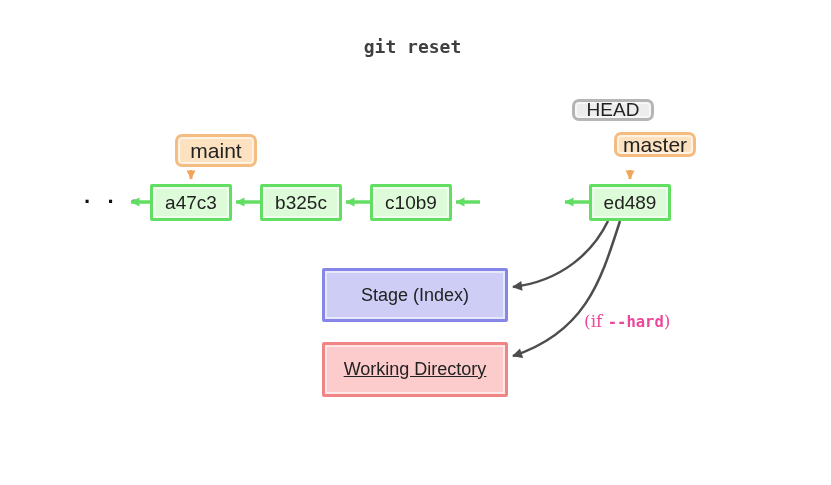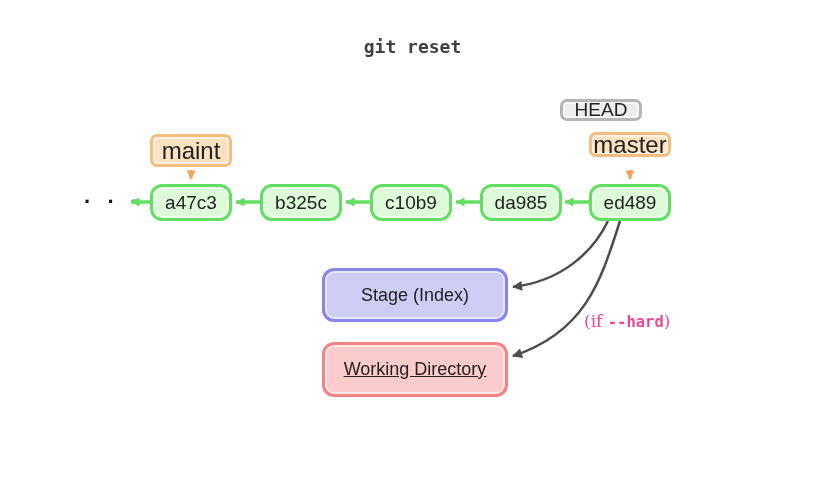--- a/index.html
+++ b/index.html
@@ -16,29 +16,29 @@
     font-family:"Liberation Sans", sans-serif; overflow:hidden;
   }
   .title{
     position:absolute; left:0; top:36px; width:825px; text-align:center;
     font-family:"DejaVu Sans Mono", monospace; font-weight:bold; font-size:18px;
     color:#404040;
   }
   .box{
     position:absolute; box-sizing:border-box; display:flex;
     align-items:center; justify-content:center; color:var(--c-text);
-    border-radius:12px; box-shadow: inset 0 0 0 2px rgba(255,255,255,0.55);
+    border-radius:2px; box-shadow: inset 0 0 0 2px rgba(255,255,255,0.55);
   }
   .commit{
     top:184px; width:82px; height:37px; font-size:19px;
     border:3px solid var(--c-green); background:var(--c-green-fill);
   }
   .ref-orange{
-    width:82px; height:34px; font-size:24px; border-radius:7px;
-    border:3px solid var(--c-orange); background:var(--c-orange-fill);
+    width:82px; height:34px; font-size:21px; border-radius:7px;
+    border:3px solid var(--c-orange); background:var(--c-orange-fill);margin-left:25px;
   }
   .ref-gray{
     width:82px; height:34px; font-size:19px; border-radius:7px;
     border:3px solid var(--c-gray); background:var(--c-gray-fill);
   }
   .area{
     left:322px; width:186px; font-size:18px;justify-content:center;
   }
   .area.stage{ top:268px; height:54px; border:3.5px solid var(--c-purple); background:var(--c-purple-fill); }
   .area.working{ top:342px; height:55px; border:3.5px solid var(--c-red); background:var(--c-red-fill);text-decoration:underline; }
@@ -92,32 +92,29 @@
 
   <div class="box commit" style="left:150px">
     <span>a47c3</span>
   </div>
   <div class="box commit" style="left:260px">
     <span>b325c</span>
   </div>
   <div class="box commit" style="left:370px">
     <span>c10b9</span>
   </div>
-  <div class="box commit" style="left:480px">
-    <span>da985</span>
-  </div>
   <div class="box commit" style="left:589px">
     <span>ed489</span>
   </div>
 
   <div class="box ref-orange" style="left:150px; top:134px; height:33px">
     <span>maint</span>
   </div>
 
-  <div class="box ref-gray" style="left:560px; top:99px; height:22px">
+  <div class="box ref-gray" style="left:572px; top:99px; height:22px">
     <span>HEAD</span>
   </div>
   <div class="box ref-orange" style="left:589px; top:132px; height:25px">
     <span>master</span>
   </div>
 
   <div class="box area stage">
     <span>Stage (Index)</span>
   </div>
   <div class="box area working">

